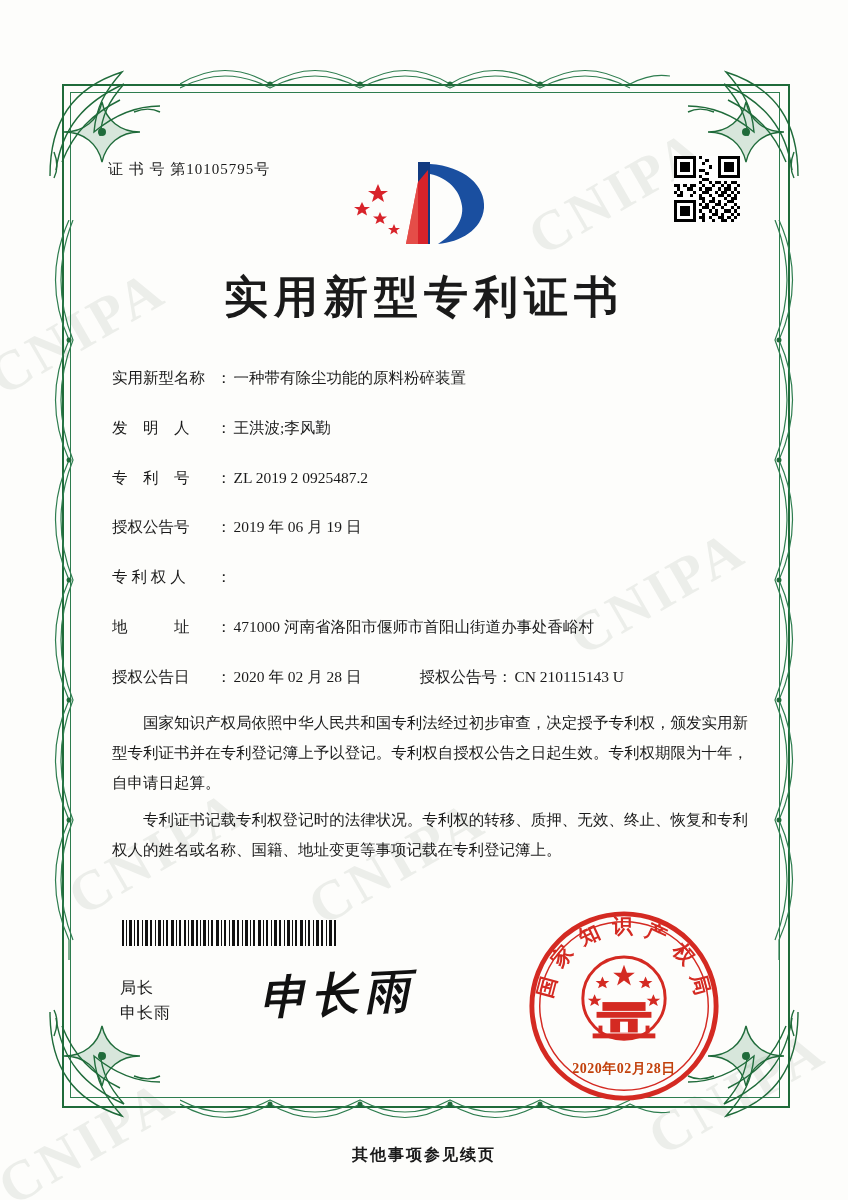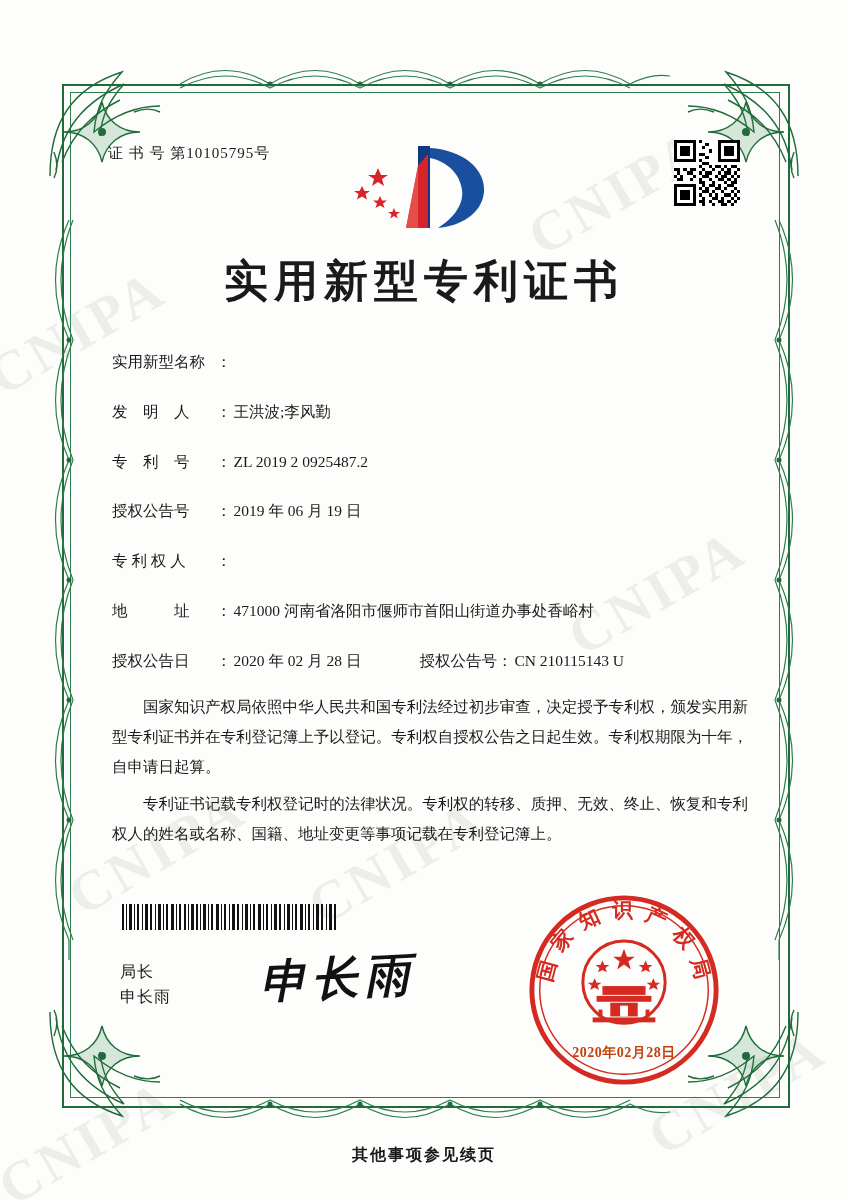--- a/index.html
+++ b/index.html
@@ -100,21 +100,21 @@
     top: 220px;
     width: 30px;
     height: 740px;
     z-index: 3;
     transform: scaleX(-1);
   }
 
   .content {
     position: absolute;
     left: 70px;
-    top: 92px;
+    top: 108px;
     width: 708px;
     height: 1004px;
     z-index: 5;
     text-decoration: underline;
   }
 
   .cert-no {
     position: absolute;
     left: 38px;
     top: 52px;
@@ -497,20 +497,21 @@
       </g>
     </svg>
 
     <div class="doc-title">实用新型专利证书</div>
 
     <div class="fields">
 
       <div class="field-row">
         <span class="field-label">实用新型名称</span>
         <span class="field-colon">：</span>
+        <span class="field-value">一种带有除尘功能的原料粉碎装置</span>
       </div>
 
       <div class="field-row">
         <span class="field-label">发　明　人</span>
         <span class="field-colon">：</span>
         <span class="field-value">王洪波;李风勤</span>
       </div>
 
       <div class="field-row">
         <span class="field-label">专　利　号</span>

